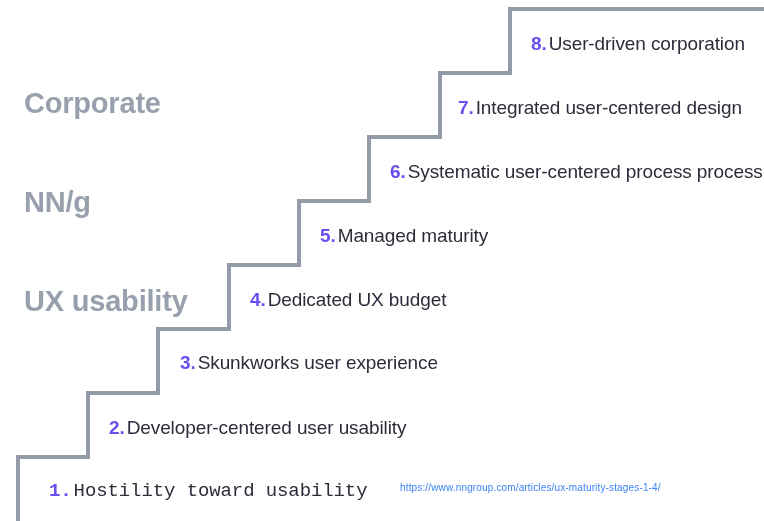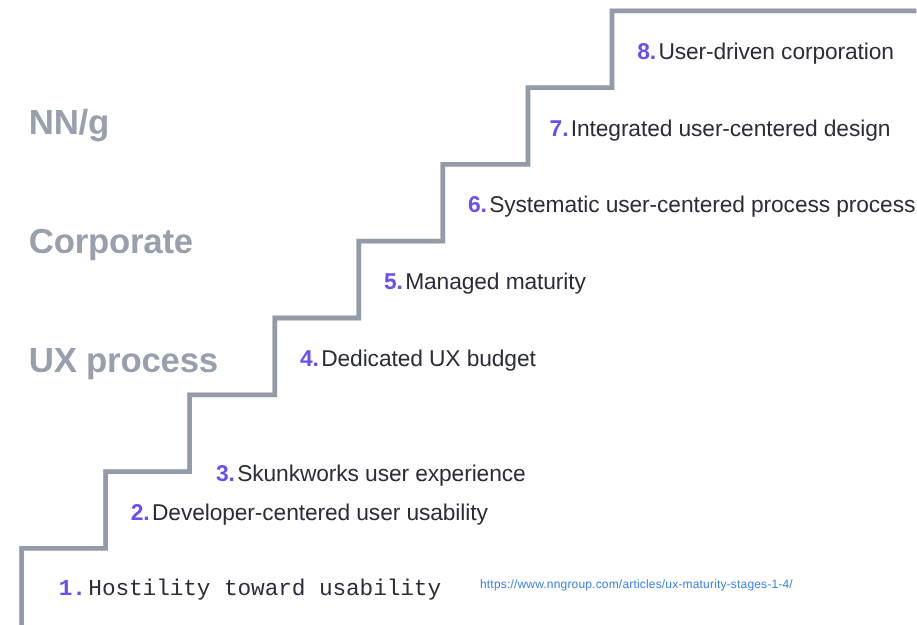--- a/index.html
+++ b/index.html
@@ -65,36 +65,36 @@
     letter-spacing: 0.15px;
     white-space: nowrap;
   }
 </style>
 </head>
 <body>
 
 <div id="canvas">
 
   <div id="title-block">
+    <span class="tline">Corporate</span>
     <span class="tline">NN/g</span>
-    <span class="tline">Corporate</span>
-    <span class="tline">UX process</span>
+    <span class="tline">UX usability</span>
   </div>
 
   <svg id="staircase" viewBox="0 0 764 521" xmlns="http://www.w3.org/2000/svg">
     <polyline points="18,521 18,457 88,457 88,393 158,393 158,329 229,329 229,265 299,265 299,201 369,201 369,137 440,137 440,73 510,73 510,9 764,9" fill="none" stroke="#949ba8" stroke-width="4" stroke-linecap="butt" stroke-linejoin="miter"></polyline>
   </svg>
 
   <div class="step-label" style="left:49px;  top:481px;font-family:Liberation Mono, monospace;">
     <span class="step-num">1.</span><span>Hostility toward usability</span>
   </div>
   <div class="step-label" style="left:109px; top:418px;">
     <span class="step-num">2.</span><span>Developer-centered user usability</span>
   </div>
-  <div class="step-label" style="left:180px; top:353px;margin-top:33px;">
+  <div class="step-label" style="left:180px; top:353px;">
     <span class="step-num">3.</span><span>Skunkworks user experience</span>
   </div>
   <div class="step-label" style="left:250px; top:290px;text-align:center;">
     <span class="step-num">4.</span><span>Dedicated UX budget</span>
   </div>
   <div class="step-label" style="left:320px; top:226px;">
     <span class="step-num">5.</span><span>Managed maturity</span>
   </div>
   <div class="step-label" style="left:390px; top:162px;">
     <span class="step-num">6.</span><span>Systematic user-centered process process</span>

